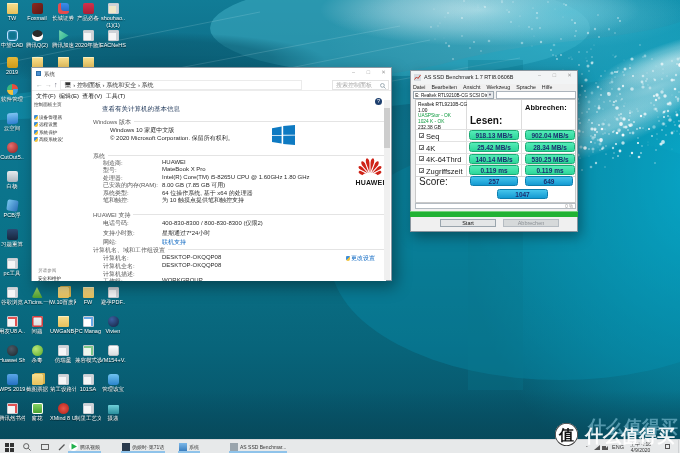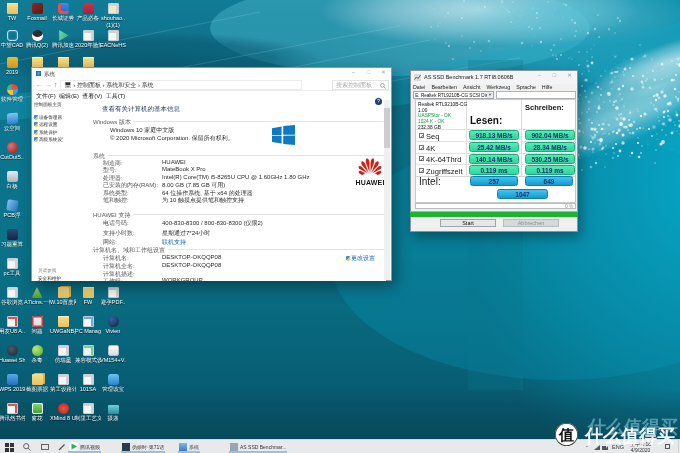--- a/index.html
+++ b/index.html
@@ -820,34 +820,34 @@
  <div class="panel"></div>
  <div style="position:absolute;left:55px;top:29px;width:1px;height:77px;background:#dcdcdc"></div>
  <div style="position:absolute;left:110px;top:29px;width:1px;height:77px;background:#dcdcdc"></div>
  <div style="position:absolute;left:5px;top:58px;width:159px;height:1px;background:#e2e2e2"></div>
  <div style="position:absolute;left:5px;top:70px;width:159px;height:1px;background:#e2e2e2"></div>
  <div style="position:absolute;left:5px;top:81.5px;width:159px;height:1px;background:#e2e2e2"></div>
  <div style="position:absolute;left:5px;top:93px;width:159px;height:1px;background:#e2e2e2"></div>
  <div style="position:absolute;left:5px;top:104.5px;width:159px;height:1px;background:#d6d6d6"></div>
  <div style="position:absolute;left:7px;top:31px;width:49px;overflow:hidden;font-size:4.8px;line-height:5.7px;color:#111;white-space:nowrap">Realtek RTL9210B-CG<br>1.00<br><span style="color:#0a9a3c">UASPStor - OK</span><br><span style="color:#0a9a3c">1024 K - OK</span><br>232.38 GB</div>
  <div style="position:absolute;left:59px;top:44px;font-size:10px;font-weight:bold">Lesen:</div>
- <div style="position:absolute;left:114px;top:32px;font-size:7.5px;font-weight:bold">Schreiben:</div>
+ <div style="position:absolute;left:114px;top:32px;font-size:7.5px;font-weight:bold">Abbrechen:</div>
  <div class="rowlab" style="top:61px"><span class="cb">✓</span>Seq</div>
  <div class="rowlab" style="top:72.5px"><span class="cb">✓</span>4K</div>
  <div class="rowlab" style="top:84px"><span class="cb">✓</span>4K-64Thrd</div>
  <div class="rowlab" style="top:95.5px"><span class="cb">✓</span>Zugriffszeit</div>
  <div class="pill g" style="left:58px;top:59px;width:50px">918.13 MB/s</div>
  <div class="pill g" style="left:114px;top:59px;width:50px">902.04 MB/s</div>
  <div class="pill g" style="left:58px;top:71px;width:50px">25.42 MB/s</div>
  <div class="pill g" style="left:114px;top:71px;width:50px">28.34 MB/s</div>
  <div class="pill g" style="left:58px;top:82.5px;width:50px">140.14 MB/s</div>
  <div class="pill g" style="left:114px;top:82.5px;width:50px">530.25 MB/s</div>
  <div class="pill g" style="left:58px;top:94px;width:50px">0.119 ms</div>
  <div class="pill g" style="left:114px;top:94px;width:50px">0.119 ms</div>
- <div style="position:absolute;left:8px;top:105px;font-size:10px;color:#222">Intel:</div>
+ <div style="position:absolute;left:8px;top:105px;font-size:10px;color:#222">Score:</div>
  <div class="pill b" style="left:59px;top:105px;width:48px">257</div>
  <div class="pill b" style="left:114px;top:105px;width:48px">649</div>
  <div class="pill b" style="left:86px;top:118px;width:51px">1047</div>
  <div style="position:absolute;left:4px;top:132px;width:161px;height:6px;border:1px solid #b5bcc2;background:#fff;font-size:4.5px;color:#999;text-align:right;line-height:5px;padding-right:2px">0 %</div>
  <div style="position:absolute;left:-1px;top:140px;width:168px;height:6px;background:#21b234;border-top:1px solid #76d37e"></div>
  <div style="position:absolute;left:29px;top:148px;width:56px;height:8px;background:#e4e6e7;border:1px solid #9aa5ad;font-size:5.5px;text-align:center;line-height:7px">Start</div>
  <div style="position:absolute;left:92px;top:148px;width:56px;height:8px;background:#d6d9da;border:1px solid #b5bcc2;font-size:5.5px;text-align:center;line-height:7px;color:#8a8f94">Abbrechen</div>
  <div class="caption" style="height:12px">
       <i>–</i>
       <i>□</i>

